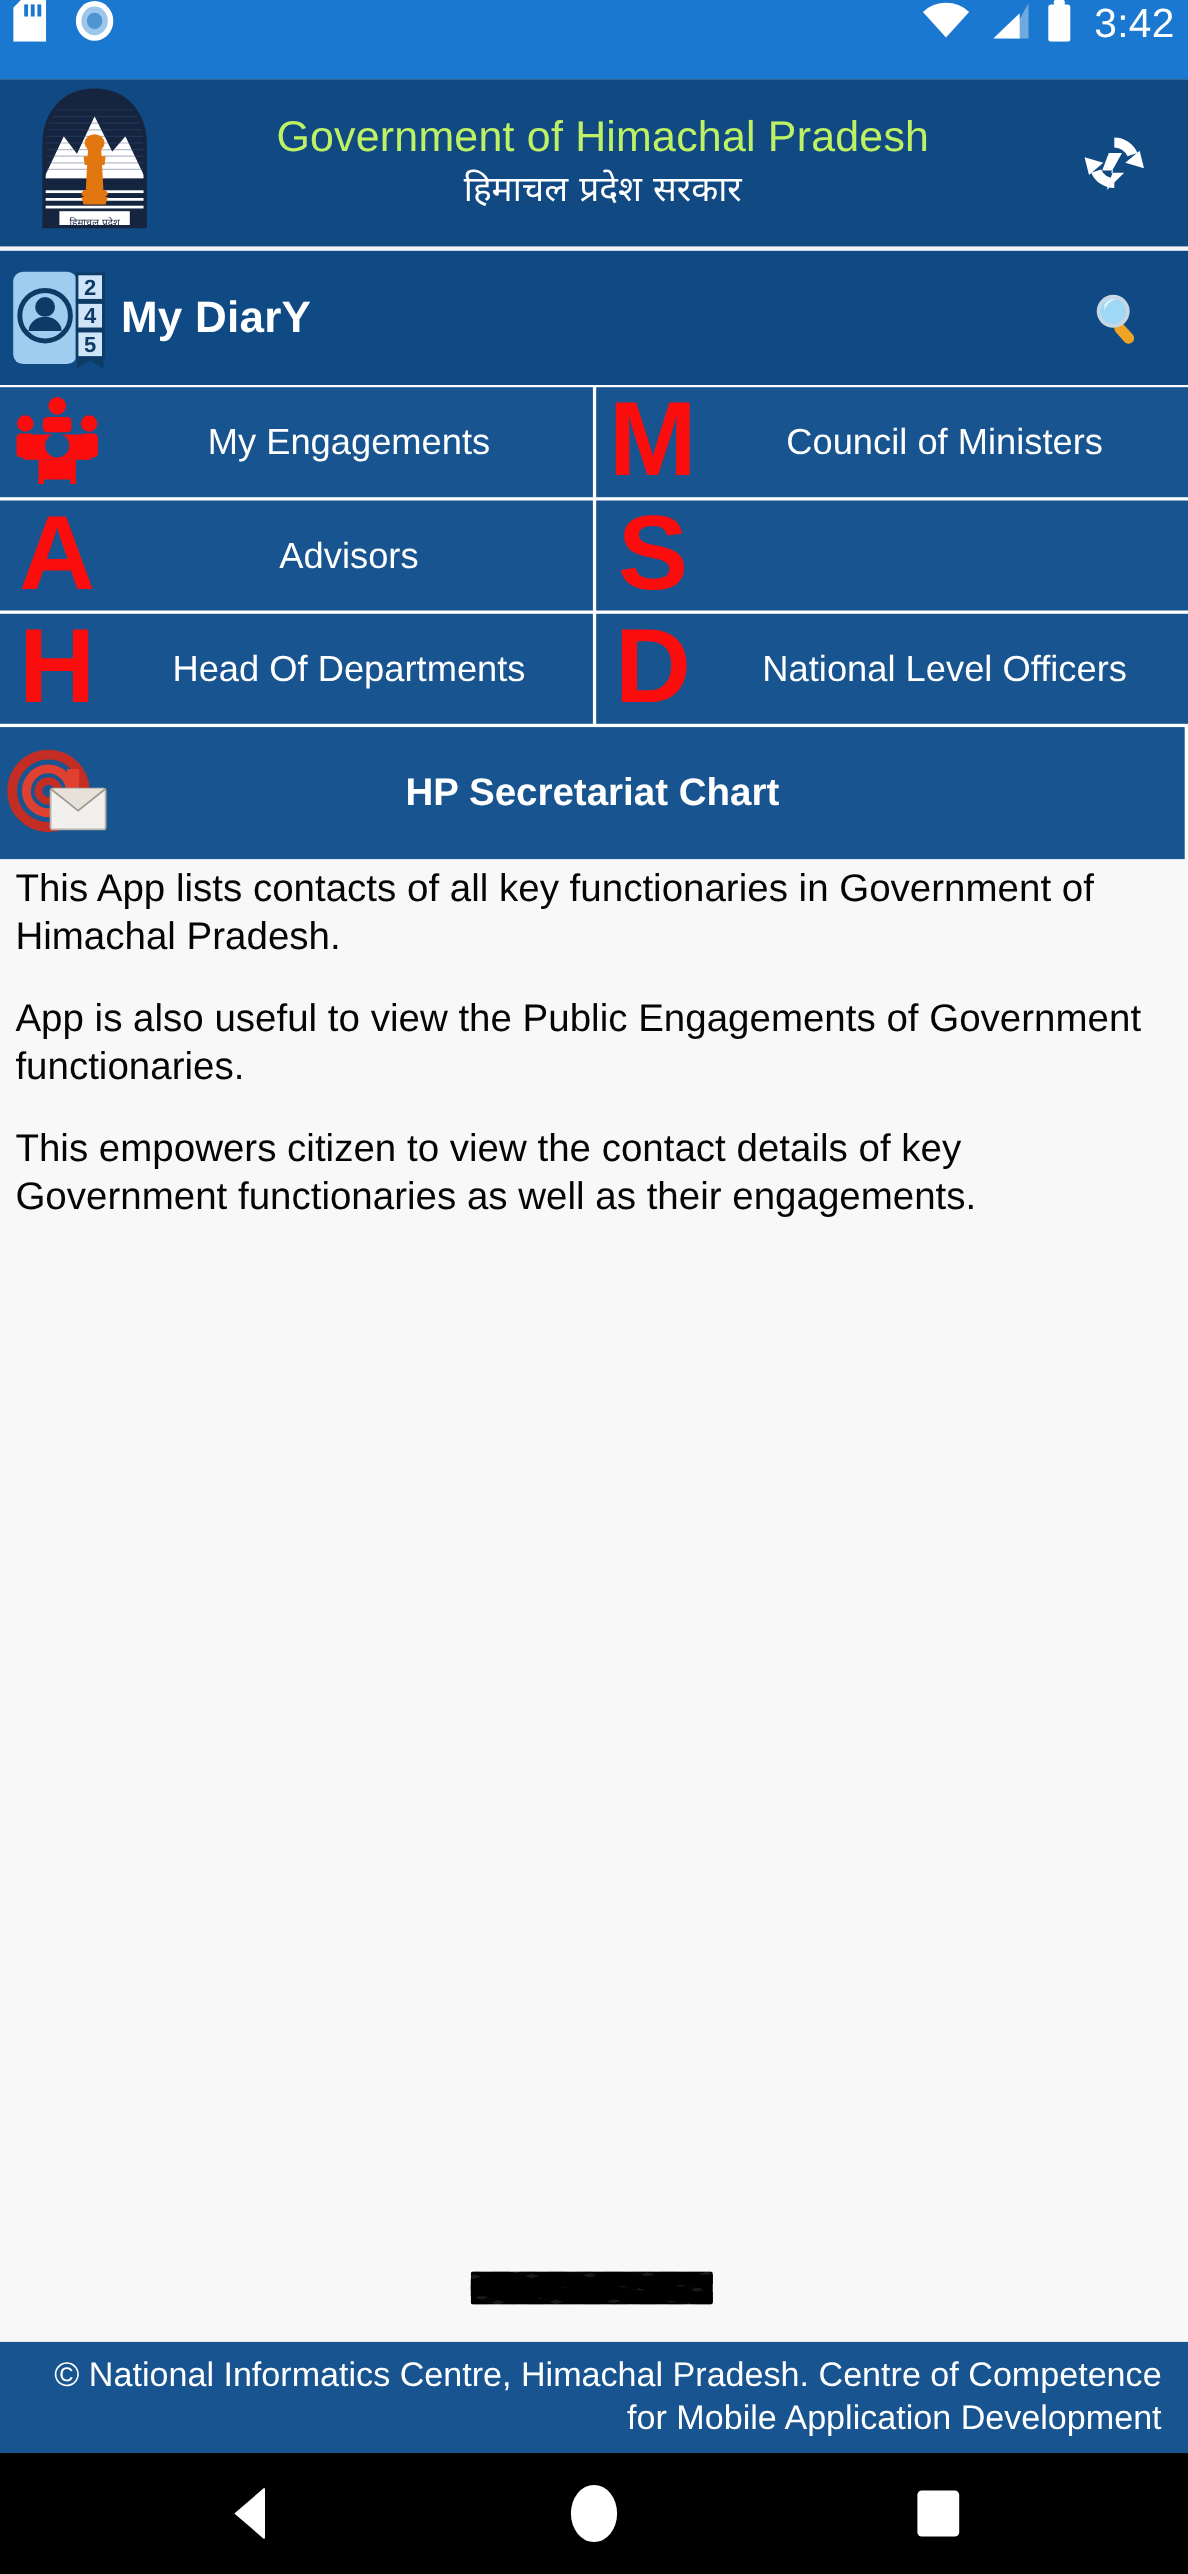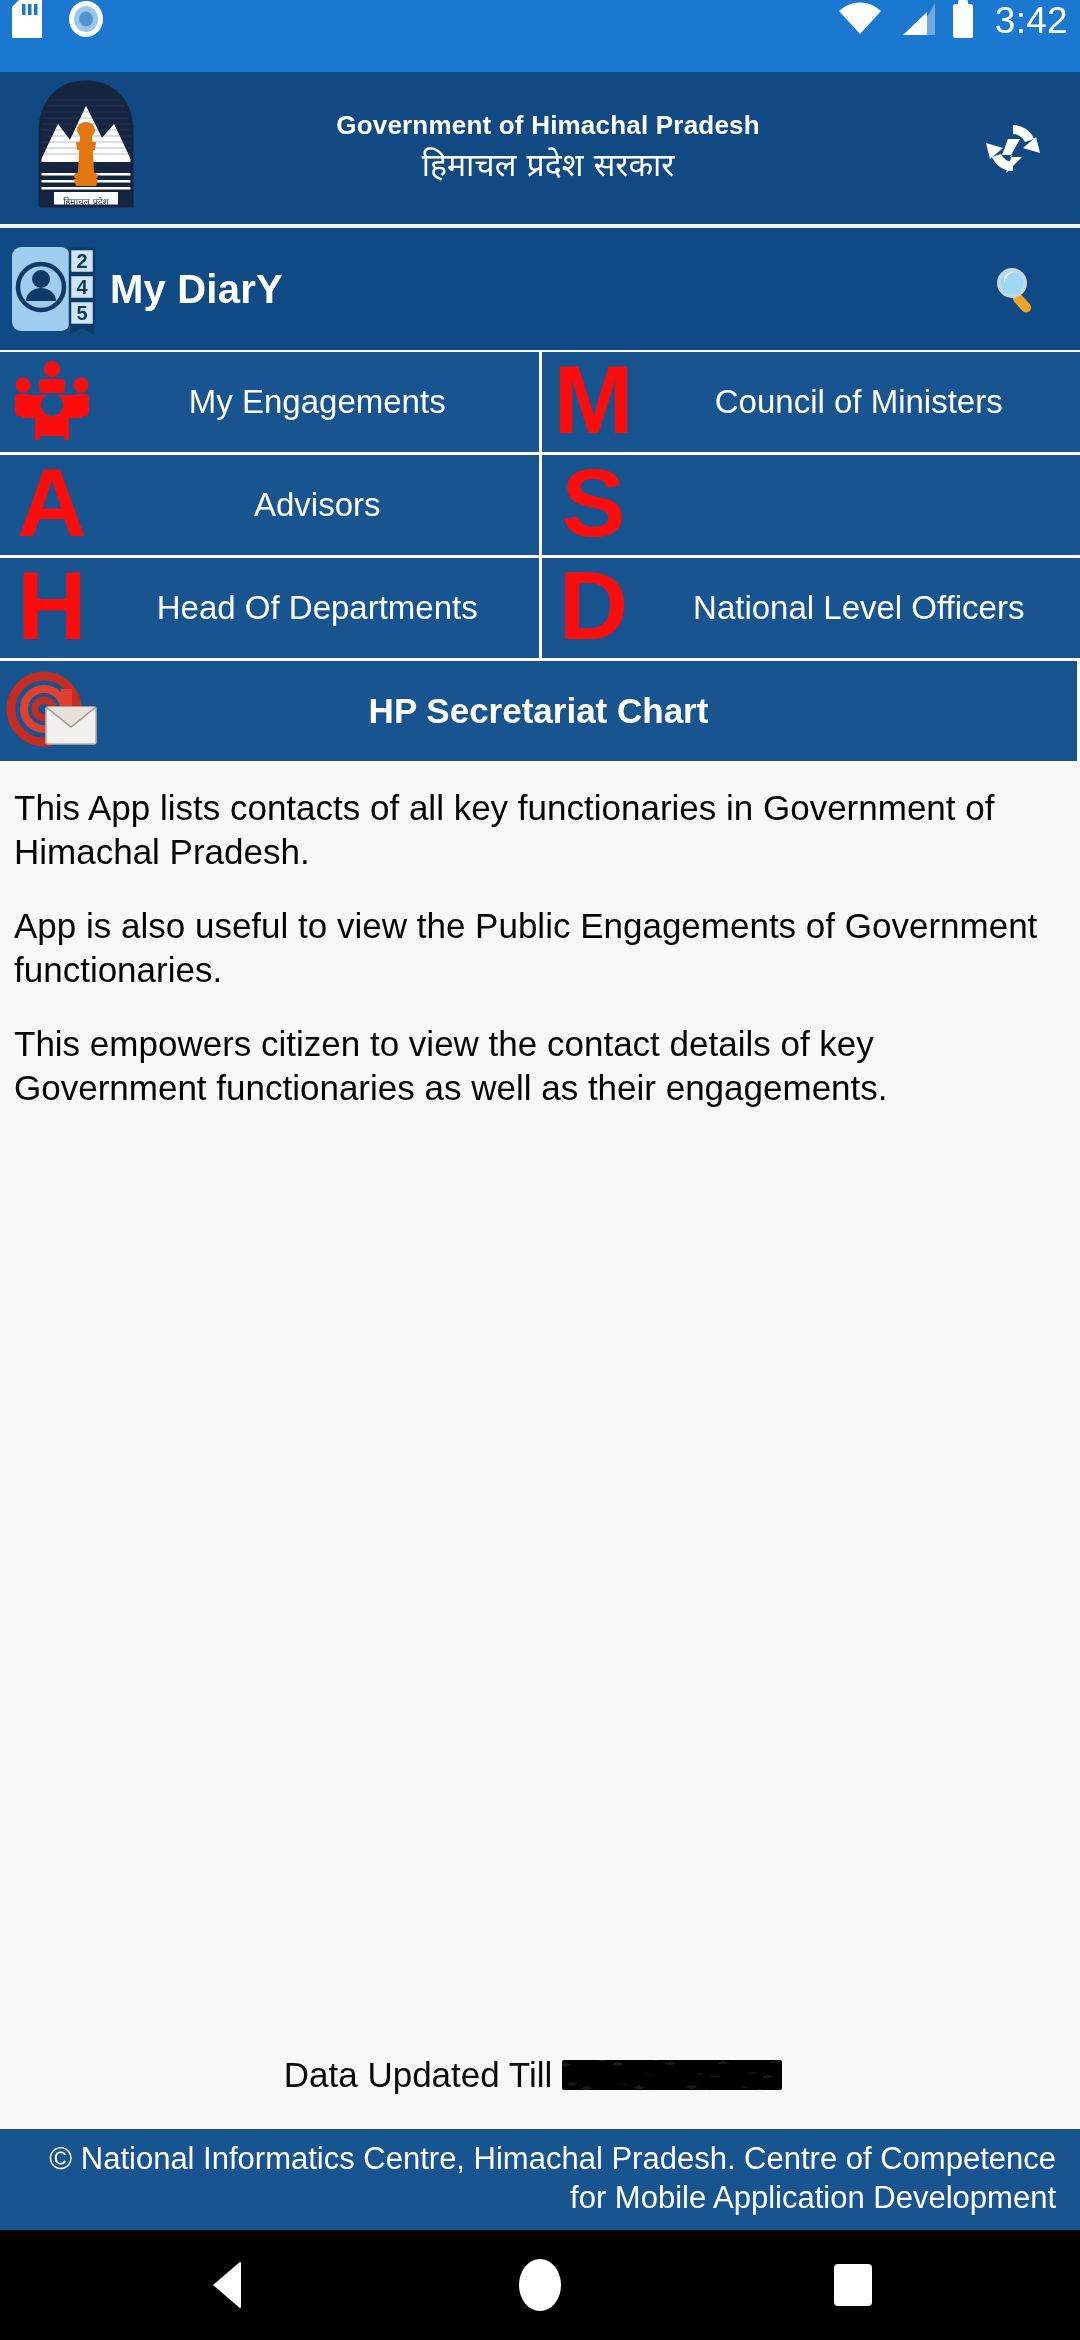--- a/index.html
+++ b/index.html
@@ -62,23 +62,23 @@
     height: 136px;
     flex: 0 0 auto;
     margin-left: 14px;
   }
   .header-titles {
     flex: 1 1 auto;
     text-align: center;
     padding-right: 20px;
   }
   .header-title-en {
-    color: #ffffff;
-    font-size: 26px;
-    font-weight: bold;
+    color: #bef264;
+    font-size: 39px;
+    font-weight: normal;
     line-height: 1.18;
     letter-spacing: 0.2px;
   }
   .header-title-hi {
     color: #ffffff;
     font-size: 32px;
     font-weight: 400;
     line-height: 1.3;
     margin-top: 4px;
     font-family: "DejaVu Sans", sans-serif;
@@ -165,21 +165,21 @@
   }
   .cell-label {
     flex: 1 1 auto;
     color: #ffffff;
     font-size: 33px;
     text-align: center;
     line-height: 1.17;
     padding: 0 8px 0 0;
     font-weight: 400;
   }
-  .menu-cell.chart-cell { height: 100px; }
+  .menu-cell.chart-cell { height: 120px; }
   .chart-cell .cell-label { font-size: 35px; font-weight: bold; padding-right: 104px; }
 
   
   .content {
     flex: 1 1 auto;
     background: #f8f8f8;
     padding: 22px 28px 0 14px;
     display: flex;
     flex-direction: column;
   }
@@ -483,21 +483,20 @@
     </div>
 
   </div>
 
   <div class="content">
     <p class="para">This App lists contacts of all key functionaries in Government of Himachal Pradesh.</p>
     <p class="para">App is also useful to view the Public Engagements of Government functionaries.</p>
     <p class="para">This empowers citizen to view the contact details of key Government functionaries as well as their engagements.</p>
 
     <div class="updated-row">
-      <span class="updated-label">Data Updated Till</span>
       <span class="redacted"></span>
     </div>
   </div>
 
   <div class="footer">
     <div class="footer-text">© National Informatics Centre, Himachal Pradesh. Centre of Competence for Mobile Application Development</div>
   </div>
 
   <div class="nav-bar">
     <div class="nav-btn">

